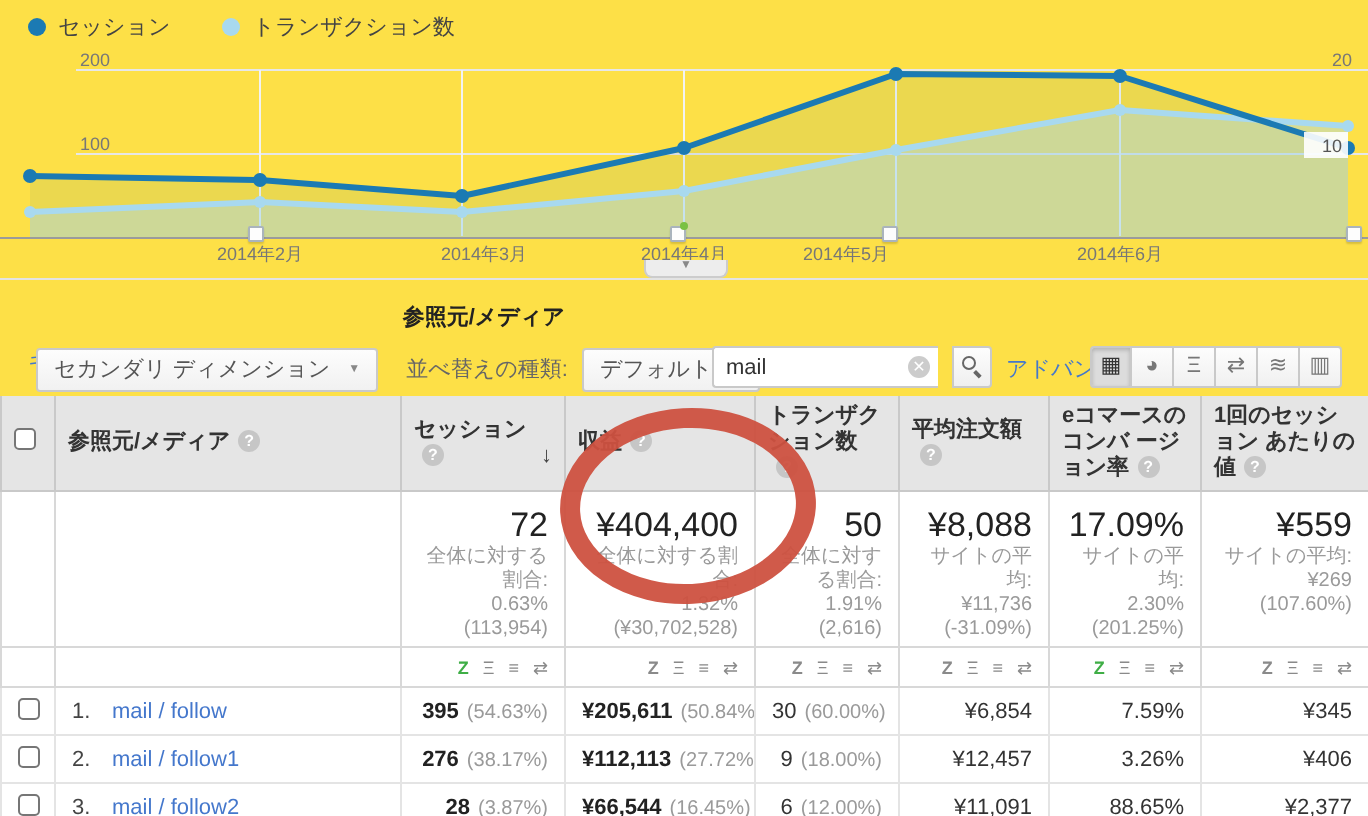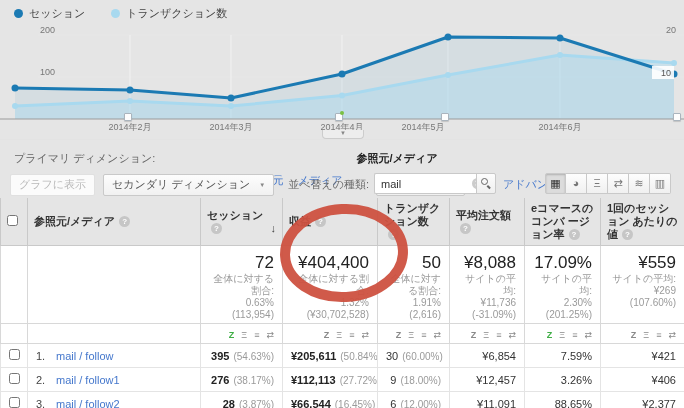--- a/index.html
+++ b/index.html
@@ -1,18 +1,18 @@
 <!DOCTYPE html>
 <html><head>
 <meta charset="utf-8">
 <style>
   * { margin:0; padding:0; box-sizing:border-box; }
   html,body { background:#fff; }
   body { font-family:"Liberation Sans","DejaVu Sans",sans-serif; color:#333; }
-  .app { position:relative; width:684px; height:408px; overflow:hidden; background:#e5e5e5; }
+  .app { position:relative; width:684px; height:408px; overflow:hidden; background:#fde047; }
 
   
   .chart-section { position:relative; height:140px; border-bottom:1px solid #e3e3e3; }
   .legend { position:absolute; left:14px; top:6px; display:flex; gap:26px; font-size:11px; color:#444; }
   .legend-item { display:flex; align-items:center; gap:6px; }
   .dot { width:9px; height:9px; border-radius:50%; display:inline-block; }
   .dot.dark  { background:#1b7ab3; }
   .dot.light { background:#a8d9ef; }
   .chart-svg { position:absolute; left:0; top:24px; }
   .xlabel { position:absolute; top:121px; transform:translateX(-50%); font-size:9px; color:#777; white-space:nowrap; }
@@ -27,21 +27,21 @@
   .dim-selected { color:#222; font-weight:bold; }
   .caret { font-size:6px; color:#888; margin-left:3px; vertical-align:middle; }
   .dim-link .caret { color:#4477cc; }
 
   
   .toolbar { position:relative; height:30px; padding:3px 0 0 10px; display:flex; align-items:center; font-size:11px; }
   .btn { height:22px; padding:0 8px; display:inline-flex; align-items:center; gap:6px; background:linear-gradient(#fdfdfd,#f1f1f1); border:1px solid #c9c9c9; border-radius:2px; color:#555; cursor:pointer; white-space:nowrap; }
   .btn.disabled { color:#b9b9b9; border-color:#e0e0e0; background:#fbfbfb; cursor:default; }
   .toolbar .sort-label { color:#666; margin:0 7px 0 14px; }
   .toolbar .gap { margin-left:8px; }
-  .searchbox { position:absolute; left:374px; top:5px; width:113px; height:21px; border:1px solid #c9c9c9; border-right:none; border-radius:2px 0 0 2px; display:flex; align-items:center; padding:0 4px 0 6px; background:#fff; }
+  .searchbox { position:absolute; left:356px; top:5px; width:113px; height:21px; border:1px solid #c9c9c9; border-right:none; border-radius:2px 0 0 2px; display:flex; align-items:center; padding:0 4px 0 6px; background:#fff; }
   .searchbox input { flex:1; border:none; outline:none; font-size:11px; color:#333; width:80px; font-family:inherit; background:transparent; }
   .clear-icon { width:11px; height:11px; border-radius:50%; background:#ccc; color:#fff; font-size:8px; line-height:11px; text-align:center; cursor:pointer; }
   .search-btn { position:absolute; left:476px; top:5px; width:20px; height:21px; border:1px solid #c9c9c9; border-radius:0 2px 2px 0; background:linear-gradient(#fdfdfd,#efefef); cursor:pointer; }
   .mag { position:absolute; left:4px; top:4px; width:7px; height:7px; border:1.5px solid #666; border-radius:50%; }
   .mag::after { content:""; position:absolute; left:6px; top:6px; width:4px; height:1.5px; background:#666; transform:rotate(45deg); transform-origin:0 0; }
   .adv-link { position:absolute; left:503px; top:9px; color:#4477cc; font-size:11px; cursor:pointer; }
   .view-group { position:absolute; left:545px; top:5px; display:flex; }
   .view-btn { width:21px; height:21px; border:1px solid #c9c9c9; border-left:none; background:linear-gradient(#fdfdfd,#f0f0f0); color:#777; font-size:11px; line-height:19px; text-align:center; cursor:pointer; }
   .view-btn:first-child { border-left:1px solid #c9c9c9; border-radius:2px 0 0 2px; }
   .view-btn:last-child { border-radius:0 2px 2px 0; }
@@ -132,48 +132,46 @@
       <line x1="0" y1="95" x2="684" y2="95" stroke="#9b9b9b" stroke-width="1"></line>
 
       <text x="40" y="9" font-size="9" fill="#777">200</text>
       <text x="40" y="51" font-size="9" fill="#777">100</text>
       <text x="676" y="9" font-size="9" fill="#777" text-anchor="end">20</text>
       <rect x="652" y="42" width="22" height="13" fill="#fff" opacity="0.9"></rect>
       <text x="671" y="52" font-size="9" fill="#555" text-anchor="end">10</text>
     </svg>
 
     <span class="xlabel" style="left:130px">2014年2月</span>
-    <span class="xlabel" style="left:231px">2014年3月</span>
+    <span class="xlabel" style="left:242px">2014年3月</span>
     <span class="xlabel" style="left:342px">2014年4月</span>
     <span class="xlabel" style="left:423px">2014年5月</span>
     <span class="xlabel" style="left:560px">2014年6月</span>
 
     <span class="ann-marker" style="left:124px"></span>
     <span class="ann-marker" style="left:335px">
         <span class="greendot"></span>
       </span>
     <span class="ann-marker" style="left:441px"></span>
     <span class="ann-marker" style="left:673px"></span>
 
     <div class="collapse-tab">
       <span>▼</span>
     </div>
   </div>
 
   <div class="dim-row">
-    <span class="dim-label">プライマリ ディメンション:</span>
     <a class="dim-link">キャンペーン</a>
     <a class="dim-link">参照元</a>
     <a class="dim-link">メディア</a>
     <span class="dim-selected">参照元/メディア</span>
     <a class="dim-link"><span>その他</span><span class="caret">▼</span></a>
   </div>
 
   <div class="toolbar">
-    <span class="btn disabled">グラフに表示</span>
     <span class="btn gap">
       <span>セカンダリ ディメンション</span>
       <span class="caret">▼</span>
     </span>
     <span class="sort-label">並べ替えの種類:</span>
     <span class="btn">
       <span>デフォルト</span>
       <span class="caret">▼</span>
     </span>
 
@@ -298,21 +296,21 @@
       </tr>
 
       <tr class="datarow">
         <td class="c-check"><input type="checkbox" style=""></td>
         <td><span class="rownum">1.</span><a class="src-link">mail / follow</a></td>
         <td class="num-cell"><span class="mainval">395</span><span class="pct">(54.63%)</span></td>
         <td class="num-cell"><span class="mainval">¥205,611</span><span class="pct">(50.84%)</span></td>
         <td class="num-cell"><span class="plainval">30</span><span class="pct">(60.00%)</span></td>
         <td class="num-cell"><span class="plainval">¥6,854</span></td>
         <td class="num-cell"><span class="plainval">7.59%</span></td>
-        <td class="num-cell"><span class="plainval">¥421</span></td>
+        <td class="num-cell"><span class="plainval">¥345</span></td>
       </tr>
       <tr class="datarow">
         <td class="c-check"><input type="checkbox" style=""></td>
         <td><span class="rownum">2.</span><a class="src-link">mail / follow1</a></td>
         <td class="num-cell"><span class="mainval">276</span><span class="pct">(38.17%)</span></td>
         <td class="num-cell"><span class="mainval">¥112,113</span><span class="pct">(27.72%)</span></td>
         <td class="num-cell"><span class="plainval">9</span><span class="pct">(18.00%)</span></td>
         <td class="num-cell"><span class="plainval">¥12,457</span></td>
         <td class="num-cell"><span class="plainval">3.26%</span></td>
         <td class="num-cell"><span class="plainval">¥406</span></td>

